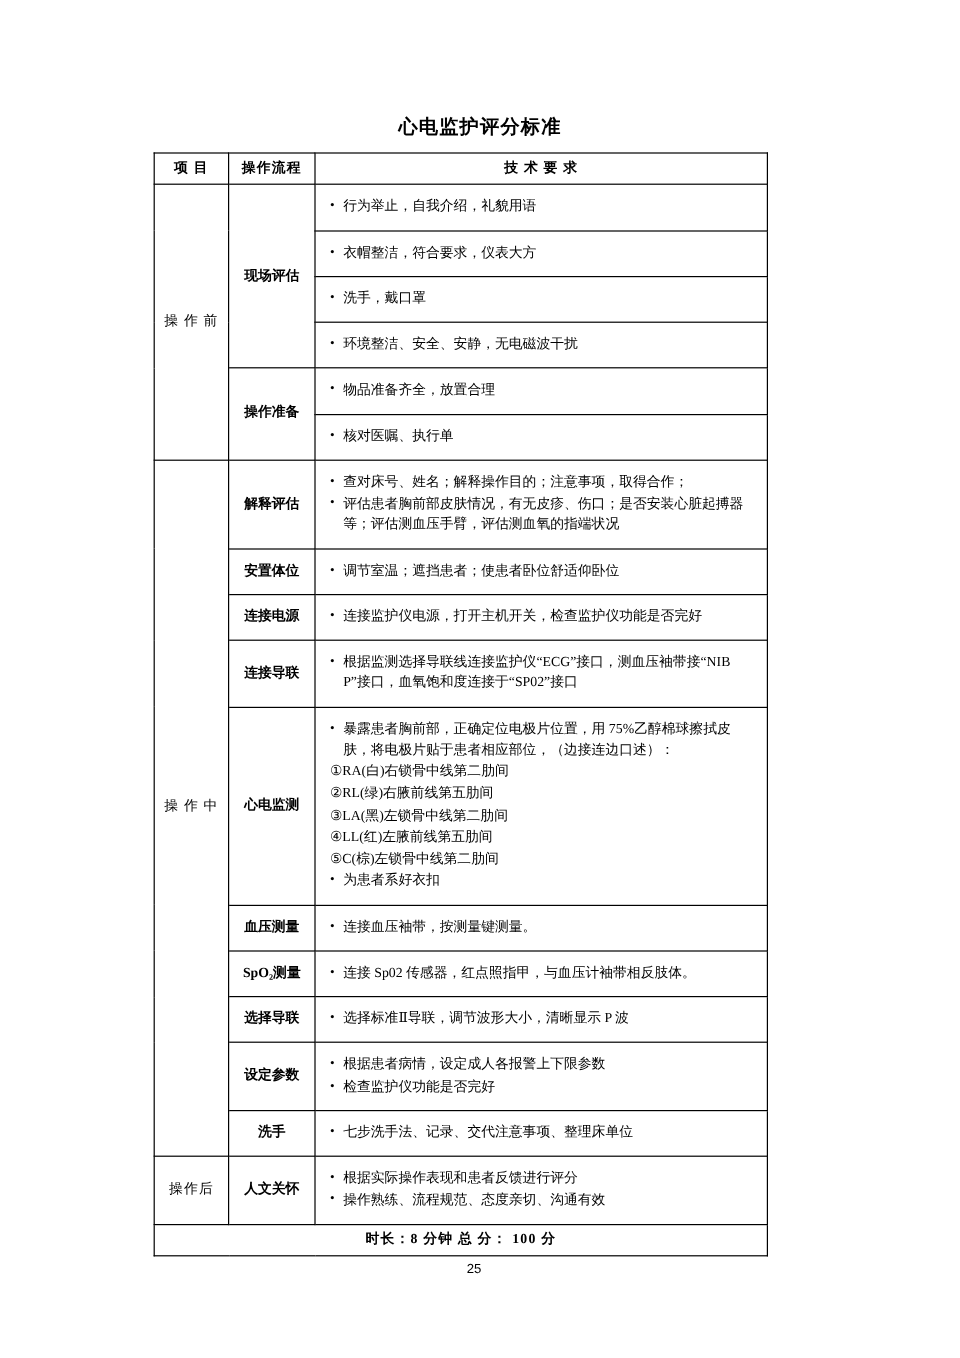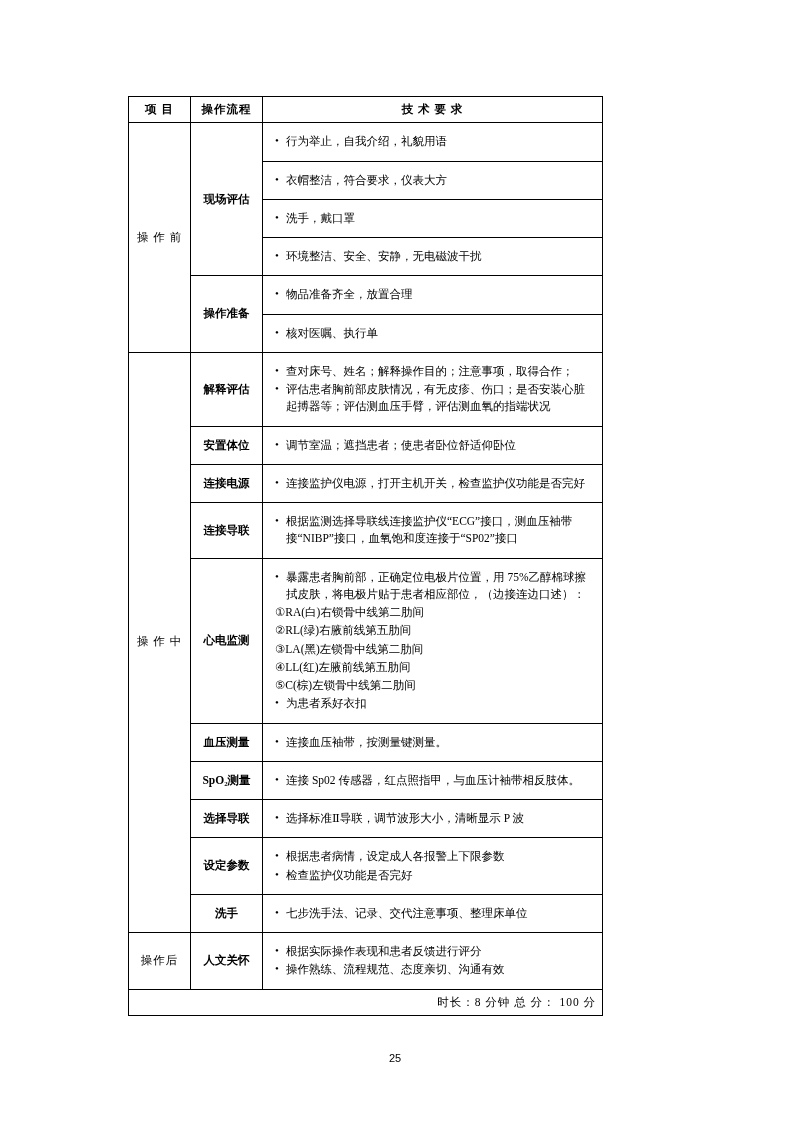--- a/index.html
+++ b/index.html
@@ -23,21 +23,21 @@
   }
   .doc-title {
     text-align: center;
     font-size: 16px;
     font-weight: bold;
     letter-spacing: 1px;
     margin-bottom: 10px;
   }
   table.grid {
     border-collapse: collapse;
-    width: 475px;
+    width: 512px;
     table-layout: fixed;
   }
   table.grid td {
     border: 1px solid #000;
     padding: 4px 6px;
     font-size: 11.5px;
     line-height: 1.5;
     vertical-align: middle;
     word-break: break-all;
   }
@@ -84,40 +84,42 @@
     top: -1px;
     font-size: 11px;
   }
   ul.items li.nobullet {
     padding-left: 0;
   }
   ul.items li.nobullet:before {
     content: "";
   }
   .footer-row td {
-    text-align: right;
+    text-align: center;
     font-size: 12px;
     padding: 7px 4px;
     letter-spacing: 1px;
+    font-weight: bold;
   }
   .page-num {
     position: absolute;
     left: 0;
     right: 10px;
     top: 1052px;
     text-align: center;
     font-size: 11px;
     font-family: "Liberation Sans", sans-serif;
   }
 </style>
 </head>
 <body>
 
 <div class="page">
 
+  <div class="doc-title">心电监护评分标准</div>
 
   <table class="grid">
     <colgroup>
       <col class="col-a">
         <col class="col-b">
         <col class="col-c">
     </colgroup>
     <tbody>
       <tr class="hdr">
         <td>项 目</td>

